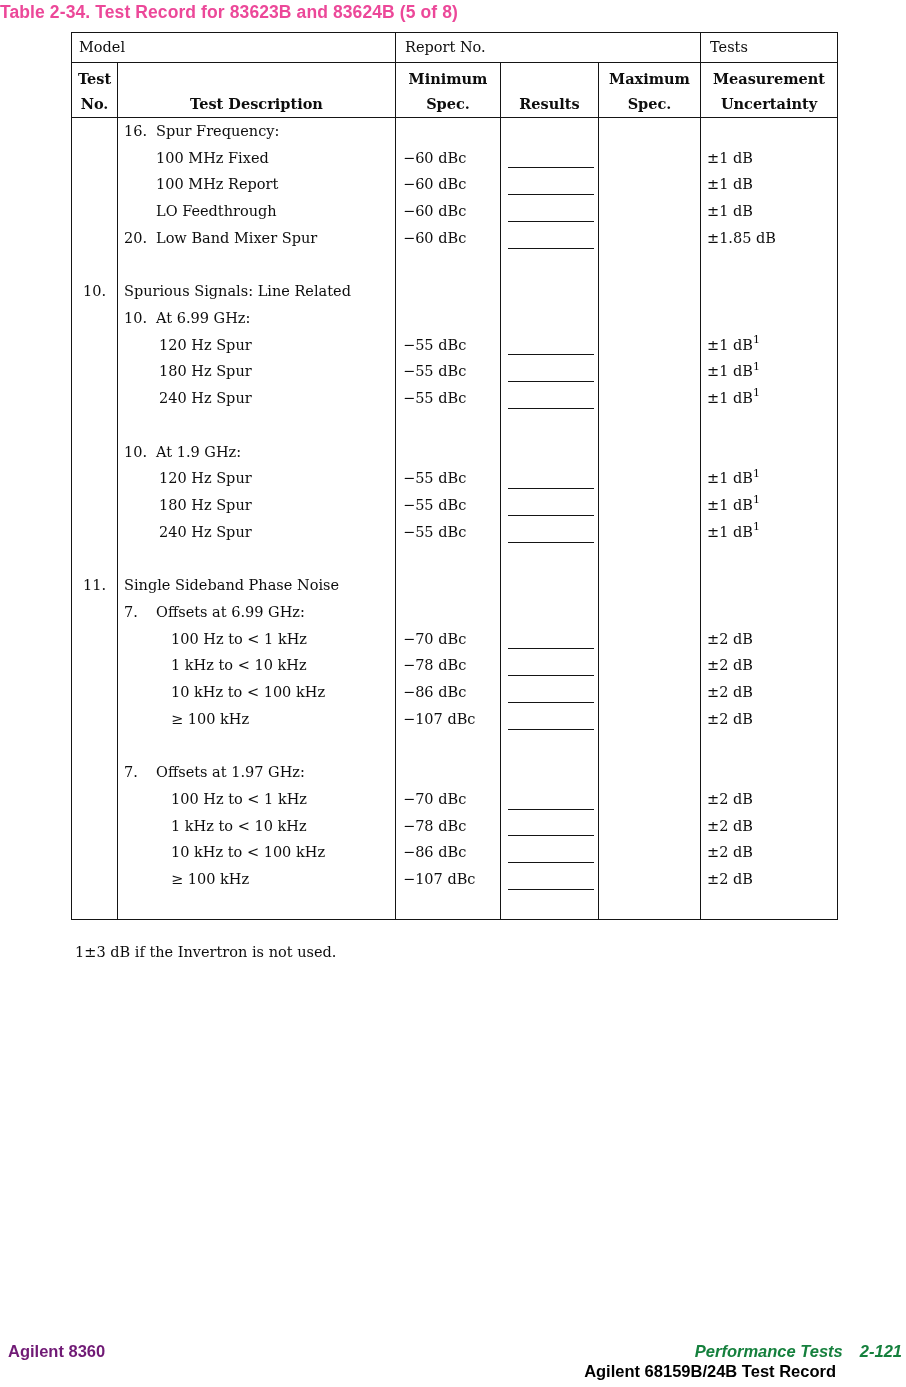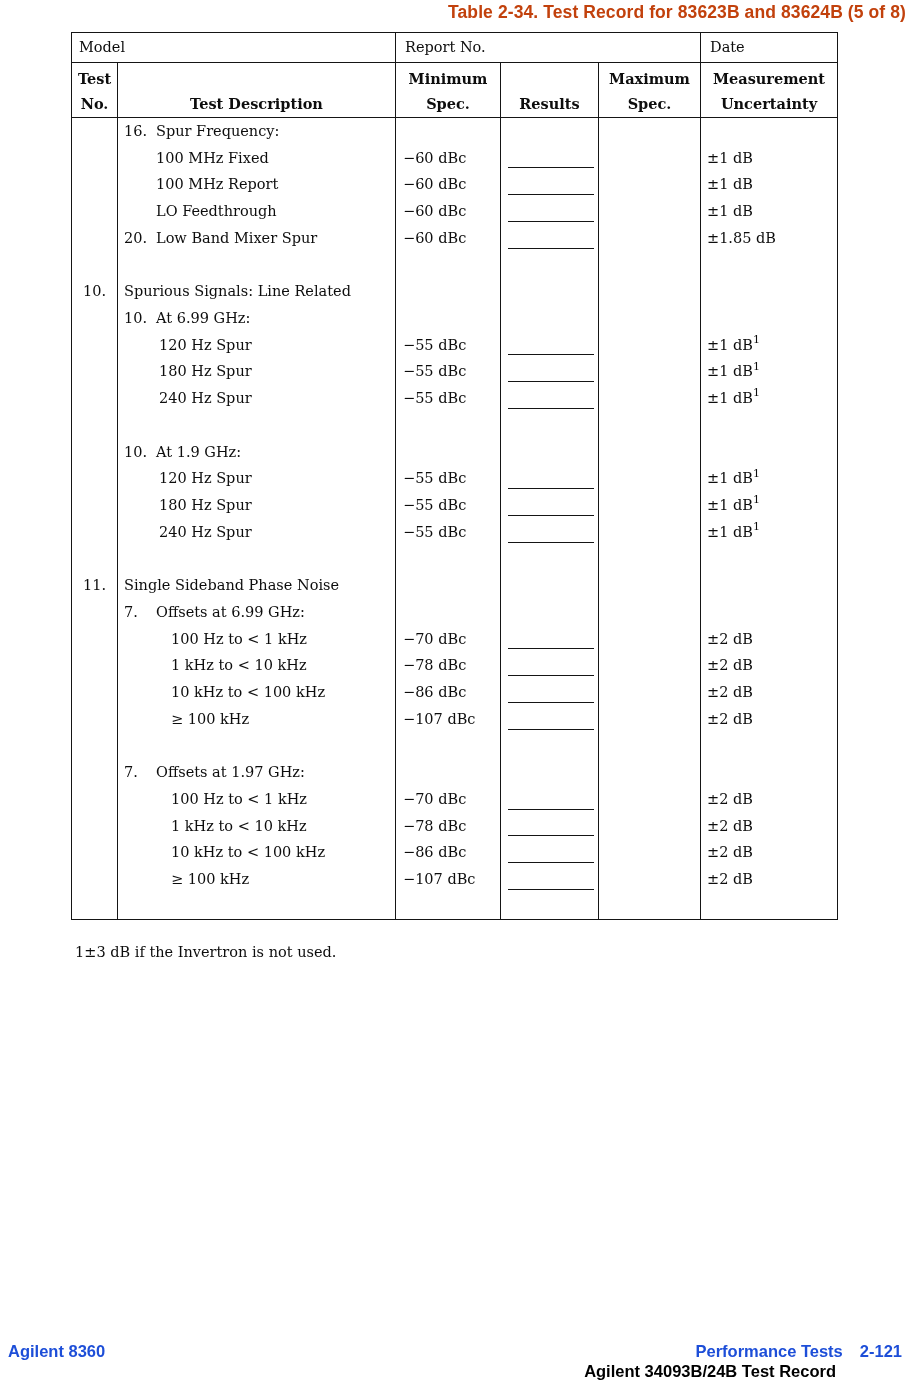--- a/index.html
+++ b/index.html
@@ -3,23 +3,23 @@
 <meta charset="utf-8">
 <style>
   * { margin:0; padding:0; box-sizing:border-box; }
   html,body { background:#e8e8e8; }
   .page {
     position:relative; width:906px; height:1387px; background:#ffffff;
     font-family:"DejaVu Serif","Liberation Serif",serif; color:#0d0d0d;
     margin:0 auto; overflow:hidden;
   }
   .title {
-    position:absolute; top:0; left:0; width:906px; text-align:right;
+    position:absolute; top:0; left:0; width:906px; text-align:left;
     font-family:"Liberation Sans","DejaVu Sans",sans-serif;
-    font-weight:bold; font-size:17.5px; line-height:24px; color:#c2410c;
+    font-weight:bold; font-size:17.5px; line-height:24px; color:#ec4899;
     letter-spacing:0.1px;
   }
   .trTable {
     position:absolute; left:71px; top:32px; width:767px; height:888px;
     border:1.5px solid #151515; font-size:14.5px;
   }
   .metaRow { display:flex; height:30px; border-bottom:1.5px solid #151515; line-height:28px; }
   .metaCell { padding-left:7px; overflow:hidden; }
   .mModel { width:324px; border-right:1.5px solid #151515; }
   .mReport { width:305px; border-right:1.5px solid #151515; padding-left:9px; }
@@ -46,45 +46,45 @@
   .cMin { width:105px; border-right:1.5px solid #151515; padding-left:7px; }
   .cRes { width:98px; border-right:1.5px solid #151515; position:relative; }
   .cRes .blank { display:none; position:absolute; left:7px; bottom:3px; width:86px; height:0; border-bottom:1.6px solid #151515; }
   .cMax { width:102px; border-right:1.5px solid #151515; }
   .cUnc { flex:1; padding-left:6px; }
   .cUnc sup { font-size:11px; position:relative; top:-1px; line-height:0; }
   .footnote { position:absolute; left:75px; top:941px; font-size:14.5px; line-height:22px; }
   .footnote .fnText { }
   .footerLeft {
     position:absolute; left:8px; top:1342px;
-    font-family:"Liberation Sans","DejaVu Sans",sans-serif; font-weight:bold; font-size:16.5px; color:#1d4ed8;
+    font-family:"Liberation Sans","DejaVu Sans",sans-serif; font-weight:bold; font-size:16.5px; color:#701a75;
   }
   .footerLine1 {
     position:absolute; right:4px; top:1342px; text-align:right;
-    font-family:"Liberation Sans","DejaVu Sans",sans-serif; font-weight:bold; font-size:16.5px; color:#1d4ed8;
+    font-family:"Liberation Sans","DejaVu Sans",sans-serif; font-weight:bold; font-size:16.5px; color:#15803d;font-style:italic;
   }
   .footerLine1 .pageNum { margin-left:17px; }
   .footerLine2 {
     position:absolute; right:70px; top:1362px; text-align:right;
     font-family:"Liberation Sans","DejaVu Sans",sans-serif; font-weight:bold; font-size:16.5px; color:#000;
   }
 </style>
 </head>
 <body>
 
 <div class="page">
 
   <div class="title">Table 2-34. Test Record for 83623B and 83624B (5 of 8)</div>
 
   <div class="trTable">
 
     <div class="metaRow">
       <div class="metaCell mModel">Model</div>
       <div class="metaCell mReport">Report No.</div>
-      <div class="metaCell mDate">Date</div>
+      <div class="metaCell mDate">Tests</div>
     </div>
 
     <div class="headRow">
       <div class="headCell hC1">
         <div>Test</div>
         <div>No.</div>
       </div>
       <div class="headCell hC2">
         <div></div>
         <div>Test Description</div>
@@ -562,15 +562,15 @@
   </div>
 
   <div class="footnote">
     <span>1</span><span class="fnText">±3 dB if the Invertron is not used.</span>
   </div>
 
   <div class="footerLeft">Agilent 8360</div>
   <div class="footerLine1">
     <span>Performance Tests</span><span class="pageNum">2-121</span>
   </div>
-  <div class="footerLine2">Agilent 34093B/24B Test Record</div>
+  <div class="footerLine2">Agilent 68159B/24B Test Record</div>
 
 </div>
 
 </body></html>

